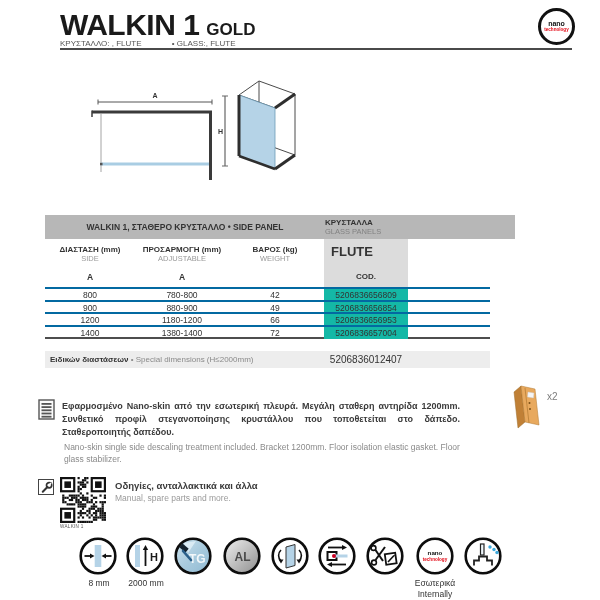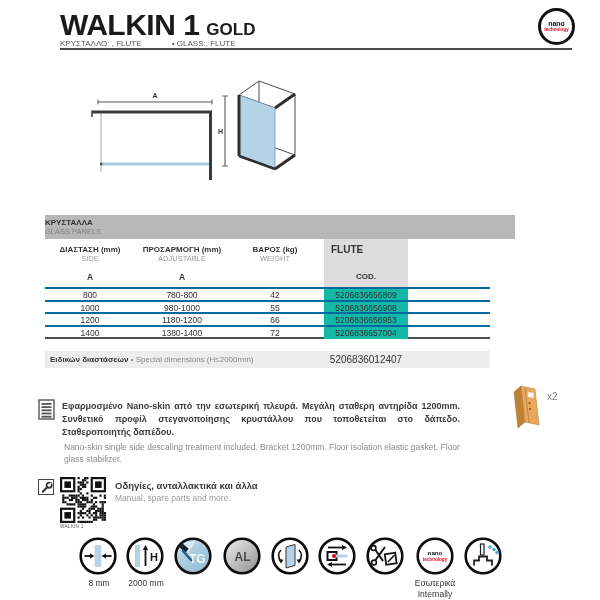--- a/index.html
+++ b/index.html
@@ -28,21 +28,21 @@
                  font-size:8.5px; font-weight:700; color:#333; }
   .t-head-right { flex:1; display:flex; flex-direction:column; align-items:flex-start; justify-content:center; }
   .t-head-right .gr { font-size:8px; font-weight:700; color:#333; line-height:9px; }
   .t-head-right .en { font-size:7.5px; color:#828282; line-height:9px; }
   .t-cols { position:relative; height:48px; }
   .flute-bg { position:absolute; left:279px; top:0; width:84px; height:48px; background:#dcdcdc; }
   .colhead { position:absolute; top:6px; text-align:center; }
   .colhead .gr { font-size:8px; font-weight:700; color:#333; display:block; line-height:9px; }
   .colhead .en { font-size:7.5px; color:#999; display:block; line-height:9px; }
   .sub-a { position:absolute; top:33px; font-size:8.5px; font-weight:700; color:#333; text-align:center; }
-  .flute-label { position:absolute; left:286px; top:5px; font-size:10px; font-weight:700; color:#333; }
+  .flute-label { position:absolute; left:286px; top:5px; font-size:13px; font-weight:700; color:#333; }
   .cod-label { position:absolute; left:279px; top:33px; width:84px; text-align:center; font-size:8px; font-weight:700; color:#333; }
   .rows-wrap { width:445px; border-bottom:2px solid #4d4d4d; }
   .trow { position:relative; height:12.5px; border-top:2px solid #0369a1; }
   .trow span { position:absolute; top:0; line-height:12.5px; font-size:8.5px; color:#333; text-align:center; }
   .c-size { left:0; width:90px; }
   .c-adj  { left:90px; width:94px; }
   .c-w    { left:184px; width:92px; }
   .c-code { left:279px; width:84px; background:#14b8a6; }
   .special-row { position:relative; width:445px; height:17px; background:#ededed; margin-top:12px; }
   .special-row .lbl { position:absolute; left:5px; top:0; line-height:17px; font-size:8px; color:#333; white-space:nowrap; }
@@ -119,20 +119,21 @@
     </g>
     <polygon points="24,27 60,40 60,101 24,88" fill="#b5d3e7" stroke="#6d9cb8" stroke-width="0.8"></polygon>
     <line x1="24" y1="27" x2="24" y2="88" stroke="#2e2e2e" stroke-width="3"></line>
     <line x1="24" y1="88" x2="60" y2="101" stroke="#2e2e2e" stroke-width="2.5"></line>
     <line x1="60" y1="101" x2="80" y2="87" stroke="#2e2e2e" stroke-width="3"></line>
     <line x1="60" y1="40" x2="80" y2="26" stroke="#2e2e2e" stroke-width="3"></line>
   </svg>
 
   <div class="spec-table">
     <div class="t-head">
+      <div class="t-head-left">WALKIN 1, ΣΤΑΘΕΡΟ ΚΡΥΣΤΑΛΛΟ • SIDE PANEL</div>
       <div class="t-head-right">
         <span class="gr">ΚΡΥΣΤΑΛΛΑ</span>
         <span class="en">GLASS PANELS</span>
       </div>
     </div>
     <div class="t-cols">
       <div class="flute-bg"></div>
       <div class="colhead" style="left:0; width:90px;">
         <span class="gr">ΔΙΑΣΤΑΣΗ (mm)</span>
         <span class="en">SIDE</span>
@@ -151,24 +152,24 @@
       <span class="cod-label">COD.</span>
     </div>
     <div class="rows-wrap">
       <div class="trow">
         <span class="c-size">800</span>
         <span class="c-adj">780-800</span>
         <span class="c-w">42</span>
         <span class="c-code">5206836656809</span>
       </div>
       <div class="trow">
-        <span class="c-size">1000</span>
-        <span class="c-adj">980-1000</span>
-        <span class="c-w">55</span>
-        <span class="c-code">5206836656908</span>
+        <span class="c-size">900</span>
+        <span class="c-adj">880-900</span>
+        <span class="c-w">49</span>
+        <span class="c-code">5206836656854</span>
       </div>
       <div class="trow">
         <span class="c-size">1200</span>
         <span class="c-adj">1180-1200</span>
         <span class="c-w">66</span>
         <span class="c-code">5206836656953</span>
       </div>
       <div class="trow">
         <span class="c-size">1400</span>
         <span class="c-adj">1380-1400</span>

